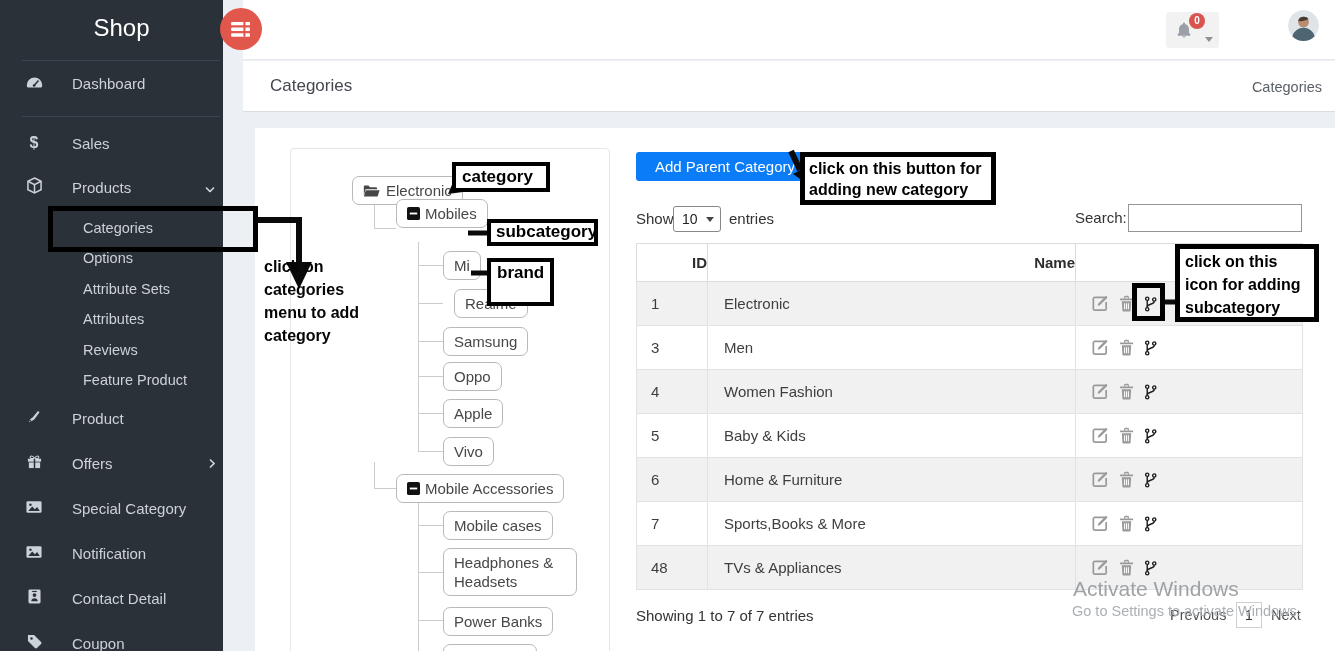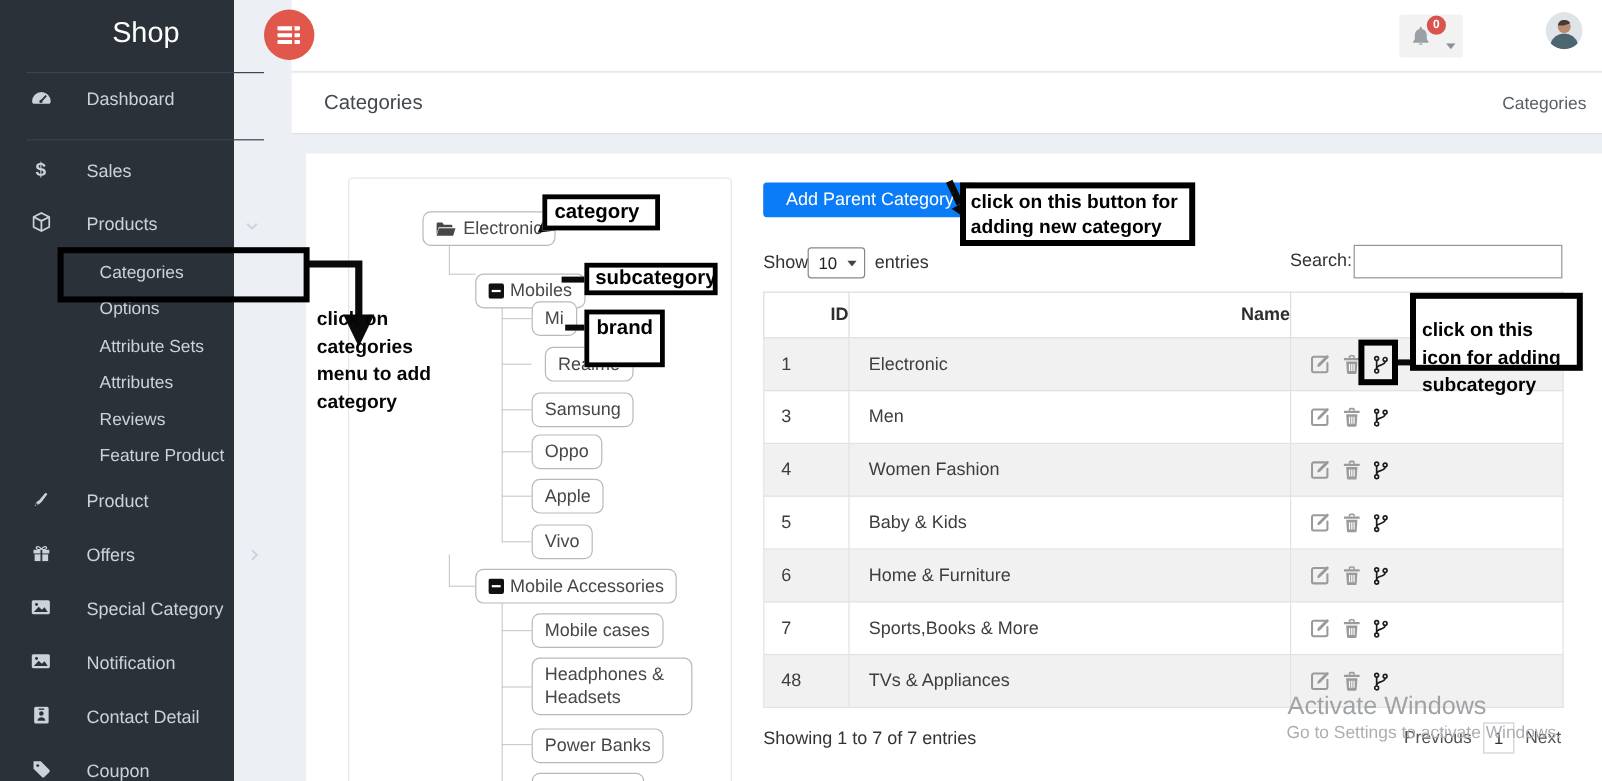--- a/index.html
+++ b/index.html
@@ -1,21 +1,21 @@
 <!DOCTYPE html>
 <html><head>
 <meta charset="utf-8">
 <style>
   * { margin:0; padding:0; box-sizing:border-box; }
   body { font-family:"Liberation Sans", sans-serif; }
   .page { position:relative; width:1335px; height:651px; overflow:hidden; background:#ecf0f5; }
   .abs { position:absolute; }
 
   
-  .sidebar { position:absolute; left:0; top:0; width:195px; height:651px; background:#2b3139; z-index:1; }
+  .sidebar { position:absolute; left:0; top:0; width:223px; height:651px; background:#2b3139; z-index:1; }
   .brand { position:absolute; top:14px; left:0; width:243px; text-align:center; color:#fff; font-size:24px; }
   .sb-divider { position:absolute; left:22px; width:198px; height:1px; background:#3d444d; }
   .sb-item { position:absolute; left:0; width:243px; height:30px; color:#ccd2d9; font-size:15px; cursor:pointer; }
   .sb-item .sb-icon { position:absolute; left:24px; top:50%; transform:translateY(-50%); width:20px; text-align:center; }
   .sb-item .sb-label { position:absolute; left:72px; top:50%; transform:translateY(-50%); white-space:nowrap; }
   .sb-sub .sb-label { left:83px; font-size:14.5px; }
   .sb-chev { position:absolute; right:28px; top:50%; transform:translateY(-50%); }
 
   
   .topbar { position:absolute; left:243px; top:0; width:1092px; height:60px; background:#fff; border-bottom:1px solid #e7eaed; }
@@ -252,21 +252,21 @@
   <div>
       <div class="tree-node" style="left: 352px; top: 176px;">
     <span style="display:inline-flex;margin-right:2px">
       <svg width="17" height="14" viewBox="0 0 20 16">
             <path d="M1 13V2.8C1 2.1 1.6 1.5 2.3 1.5h4.2l1.6 2.2h7.1c.7 0 1.3.6 1.3 1.3V6H3z" fill="#474747"></path>
             <path d="M1 14.5 3.2 7h16.3l-2.3 7.5z" fill="#474747"></path>
           </svg>
     </span>
   <span>Electronic</span>
       </div>
-      <div class="tree-node" style="left: 396px; top: 228px;">
+      <div class="tree-node" style="left: 396px; top: 199px;">
     <span style="display:inline-flex;margin-right:1px">
       <svg width="13" height="13" viewBox="0 0 14 14">
             <rect width="14" height="14" rx="2" fill="#111"></rect>
             <rect x="3" y="6" width="8" height="2" fill="#fff"></rect>
           </svg>
     </span>
   <span>Mobiles</span>
       </div>
       <div class="tree-node" style="left: 443px; top: 251px;">
         <span>Mi</span>
@@ -598,15 +598,15 @@
   <div class="ann-rect" style="left:48px;top:206px;width:210px;height:46px"></div>
   <div class="ann-note" style="left:264px;top:255px;width:100px">click on
 categories
 menu to add
 category</div>
   <div class="ann-box" style="left:452px;top:162px;width:98px;height:30px;font-size:17px;line-height:21px;padding-left:6px">category</div>
   <div class="ann-box" style="left:487px;top:219px;width:111px;height:27px;font-size:17px;line-height:18px;padding-left:5px">subcategory</div>
   <div class="ann-box" style="left:487px;top:258px;width:67px;height:48px;font-size:17px;line-height:22px;padding-left:6px">brand</div>
   <div class="ann-box" style="left:800px;top:152px;width:196px;height:53px;font-size:16px;line-height:21px;padding:1px 4px;border-width:5px">click on this button for adding new category</div>
   <div class="ann-rect" style="left:1132px;top:283px;width:33px;height:38px"></div>
-  <div class="ann-box" style="left:1175px;top:244px;width:144px;height:65px;font-size:16px;line-height:23px;padding:15px 5px;border-width:5px">click on this icon for adding subcategory</div>
+  <div class="ann-box" style="left:1175px;top:244px;width:144px;height:78px;font-size:16px;line-height:23px;padding:1px 5px;border-width:5px">click on this icon for adding subcategory</div>
 
 </div>
 
 </body></html>

